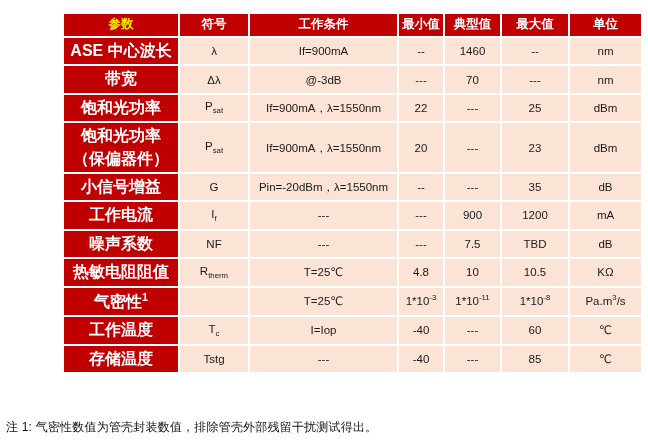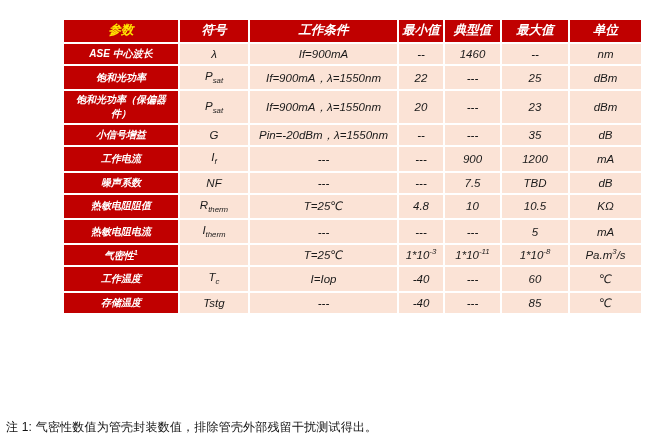--- a/index.html
+++ b/index.html
@@ -3,41 +3,41 @@
 <meta charset="utf-8">
 <style>
   html,body{margin:0;padding:0;}
   body{
     width:648px;height:441px;position:relative;overflow:hidden;
     background:#ffffff;
     font-family:"Liberation Sans","DejaVu Sans",sans-serif;
     -webkit-font-smoothing:antialiased;
   }
   .spec-table{
-    position:absolute;left:62px;top:18px;
-    border-collapse:collapse;table-layout:fixed;width:579px;font-style:italic;
+    position:absolute;left:62px;top:12px;
+    border-collapse:collapse;table-layout:fixed;width:579px;
   }
   .spec-table th,.spec-table td{
     border:2px solid var(--grid,#fff);
     text-align:center;vertical-align:middle;
     padding:2px 3px;line-height:1.4;
   }
   .spec-table thead th{
     background:var(--header-bg,#C00000);
     color:var(--header-text,#fff);
     font-size:12.5px;font-weight:bold;
     height:20px;padding:1px 2px;
   }
   .spec-table thead th.first{
     color:var(--param-header-text,#FFE600);
   }
   .spec-table td.param{
     background:var(--label-bg,#C00000);
     color:var(--label-text,#fff);
-    font-size:10px;font-weight:bold;
+    font-size:16px;font-weight:bold;
   }
   .spec-table td.val{
     background:var(--cell-bg,#FBE3D6);
     color:var(--value-text,#1a1a1a);
     font-size:11.5px;
   }
   .spec-table sub{font-size:0.68em;}
   .spec-table sup{font-size:0.68em;}
   col.c-param{width:116px;}
   col.c-symbol{width:70px;}
@@ -77,20 +77,29 @@
       </tr>
   </thead>
   <tbody id="table-body">
       <tr>
         <td class="param">ASE 中心波长</td>
         <td class="val">λ</td>
         <td class="val">If=900mA</td>
         <td class="val">--</td>
         <td class="val">1460</td>
         <td class="val">--</td>
+        <td class="val">nm</td>
+      </tr>
+      <tr>
+        <td class="param">带宽</td>
+        <td class="val">Δλ</td>
+        <td class="val">@-3dB</td>
+        <td class="val">---</td>
+        <td class="val">70</td>
+        <td class="val">---</td>
         <td class="val">nm</td>
       </tr>
       <tr>
         <td class="param">饱和光功率</td>
         <td class="val">P<sub>sat</sub></td>
         <td class="val">If=900mA，λ=1550nm</td>
         <td class="val">22</td>
         <td class="val">---</td>
         <td class="val">25</td>
         <td class="val">dBm</td>
@@ -134,29 +143,20 @@
       <tr>
         <td class="param">热敏电阻阻值</td>
         <td class="val">R<sub>therm</sub></td>
         <td class="val">T=25℃</td>
         <td class="val">4.8</td>
         <td class="val">10</td>
         <td class="val">10.5</td>
         <td class="val">KΩ</td>
       </tr>
       <tr>
-        <td class="param">热敏电阻电流</td>
-        <td class="val">I<sub>therm</sub></td>
-        <td class="val">---</td>
-        <td class="val">---</td>
-        <td class="val">---</td>
-        <td class="val">5</td>
-        <td class="val">mA</td>
-      </tr>
-      <tr>
         <td class="param">气密性<sup>1</sup></td>
         <td class="val"></td>
         <td class="val">T=25℃</td>
         <td class="val">1*10<sup>-3</sup></td>
         <td class="val">1*10<sup>-11</sup></td>
         <td class="val">1*10<sup>-8</sup></td>
         <td class="val">Pa.m<sup>3</sup>/s</td>
       </tr>
       <tr>
         <td class="param">工作温度</td>

